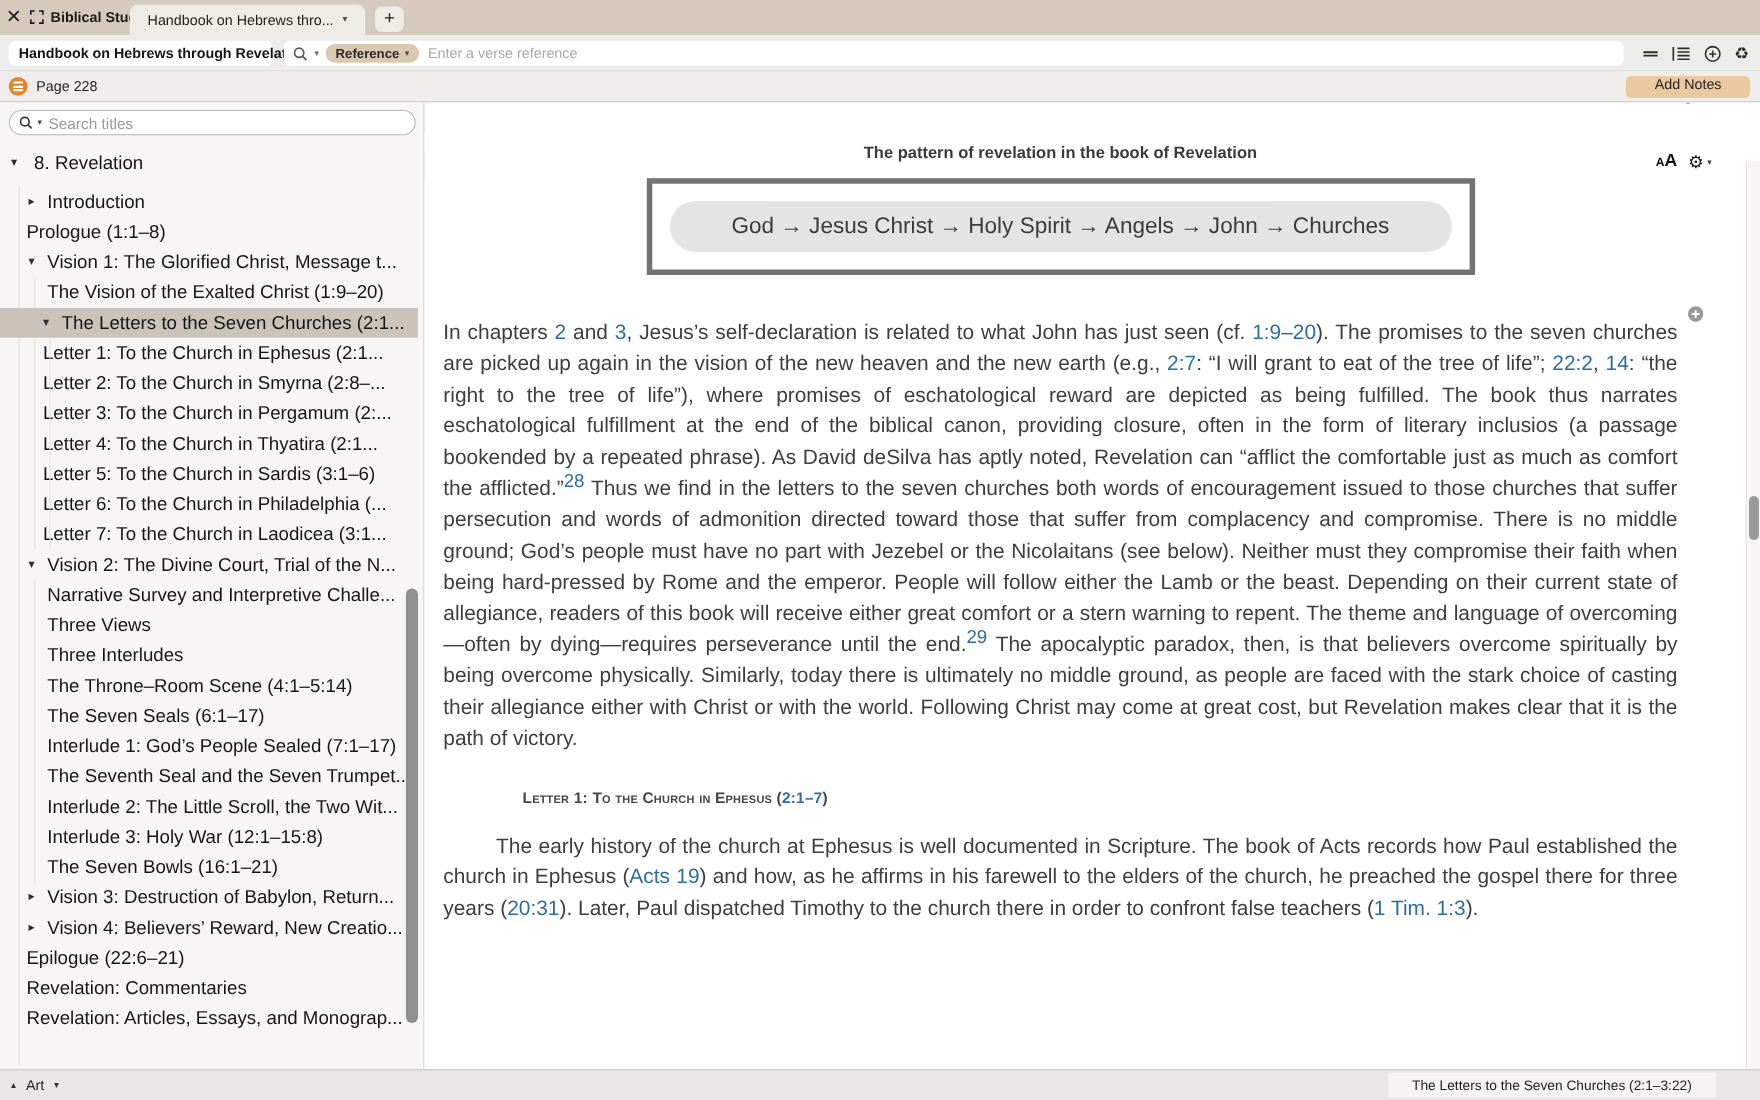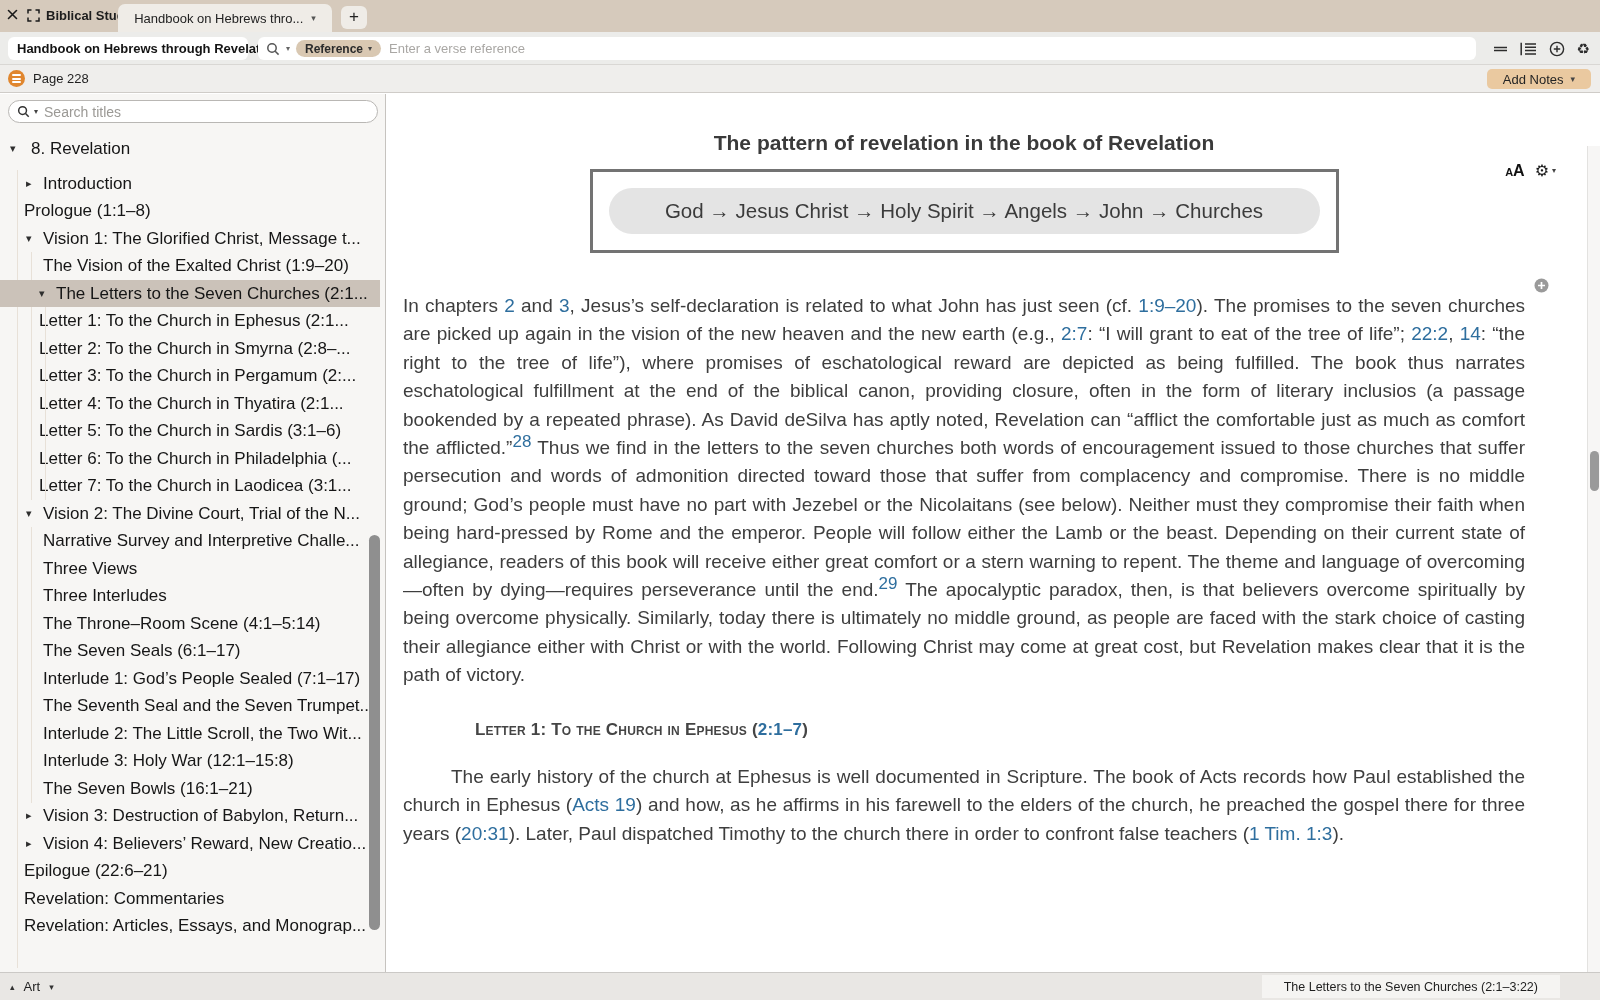--- a/index.html
+++ b/index.html
@@ -45,21 +45,21 @@
   .pagebar{position:absolute;left:0;top:65px;width:1600px;height:28px;background:#efeeec;
     border-bottom:1px solid #cfccc8;box-sizing:border-box;}
   .pageind{position:absolute;left:8px;top:5px;display:flex;align-items:center;gap:8px;}
   .orange-badge{width:17px;height:17px;border-radius:50%;background:#e0862e;position:relative;}
   .orange-badge i{position:absolute;left:4px;height:2px;background:#fff;border-radius:1px;}
   .orange-badge i:nth-child(1){top:4px;width:9px;}
   .orange-badge i:nth-child(2){top:7.5px;width:9px;}
   .orange-badge i:nth-child(3){top:11px;width:9px;}
   .pageind .lbl{font-size:13px;color:#1f1f1f;}
   .addnotes{position:absolute;right:9px;top:4px;height:20px;background:#eac9a0;border-radius:5px;
-    display:flex;align-items:center;gap:7px;padding:0 16px;}
+    display:flex;align-items:center;gap:7px;padding:0 26px;flex-direction:column;}
   .addnotes .lbl{font-size:13px;color:#242424;}
   .addnotes .caret{font-size:9px;color:#444;}
 
   
   .sidebar{position:absolute;left:0;top:94px;width:386px;bottom:28px;background:#f7f6f4;
     border-right:1px solid #c6c3bf;box-sizing:border-box;overflow:hidden;}
   .side-search{position:absolute;left:8px;top:6px;width:370px;height:23px;background:#fff;
     border:1px solid #b9b7b4;border-radius:12px;display:flex;align-items:center;padding:0 8px;
     box-sizing:border-box;gap:4px;}
   .side-search .caret{font-size:8px;color:#444;}
@@ -80,38 +80,38 @@
   .l3{padding-left:39px;}
   .guide{position:absolute;width:1px;background:#e8e1d8;}
   .side-thumb{position:absolute;left:369px;top:441px;width:11px;height:395px;background:#8f8f8f;
     border-radius:6px;}
 
   
   .content{position:absolute;left:386px;top:94px;right:0;bottom:28px;background:#fff;}
   .content-header{position:absolute;left:0;top:0;right:0;height:26px;background:#d5c8ba;
     display:flex;align-items:center;margin-top:44px;}
   .ch-title{position:absolute;left:0;right:0;text-align:center;font-size:13px;color:#262626;}
-  .ch-controls{position:absolute;right:44px;top:0;height:42px;display:flex;align-items:flex-end;gap:10px;z-index:2;}
+  .ch-controls{position:absolute;right:44px;top:0;height:42px;display:flex;align-items:flex-start;gap:10px;z-index:2;}
   .aa .a1{font-size:11px;font-weight:700;color:#111;}
   .aa .a2{font-size:16px;font-weight:700;color:#111;}
   .gearwrap{display:flex;align-items:center;gap:3px;}
   .gear{font-size:16px;color:#1b1b1b;}
   .ch-controls .caret{font-size:8px;color:#444;}
 
   .page{position:absolute;left:0;top:26px;right:0;bottom:0;background:#fff;
     padding:0 75px 0 17px;box-sizing:border-box;overflow:hidden;}
-  .section-title{margin:11px 0 0;text-align:center;font-size:21px;font-weight:700;color:#3a3a3a;}
-  .diagram-outer{width:711px;margin:14px auto 0;border:3px solid #737373;padding:16px;background:#fff;}
+  .section-title{margin:11px 0 0;text-align:center;font-size:15px;font-weight:700;color:#3a3a3a;}
+  .diagram-outer{width:711px;margin:14px auto 0;border:5px solid #737373;padding:16px;background:#fff;}
   .diagram-pill{background:#e4e4e4;border-radius:26px;text-align:center;font-size:20.5px;
     color:#3b3b3b;padding:11px 0;}
   .body{margin:39px 0 0;font-size:19px;line-height:28.4px;color:#3e3e3e;text-align:justify;}
   .body.p2{margin-top:23px;text-indent:48px;}
   .link{color:#2e6e9e;}
   sup.link{font-size:17px;line-height:0;}
-  .letter-heading{margin:30px 0 0 72px;font-size:17px;font-weight:700;color:#454545;
+  .letter-heading{margin:30px 0 0 72px;font-size:14px;font-weight:700;color:#454545;
     font-variant:small-caps;letter-spacing:.2px;}
   .letter-heading .link{font-variant:normal;}
   .note-plus{position:absolute;left:1148px;top:158px;}
   .v-scroll{position:absolute;right:0;top:26px;bottom:0;width:13px;background:#f7f6f5;
     border-left:1px solid #e3e2e0;box-sizing:border-box;}
   .v-thumb{position:absolute;left:2px;top:305px;width:9px;height:40px;background:#9a9a9a;
     border-radius:5px;}
 
   
   .statusbar{position:absolute;left:0;bottom:0;width:1600px;height:28px;background:#e9e7e4;

